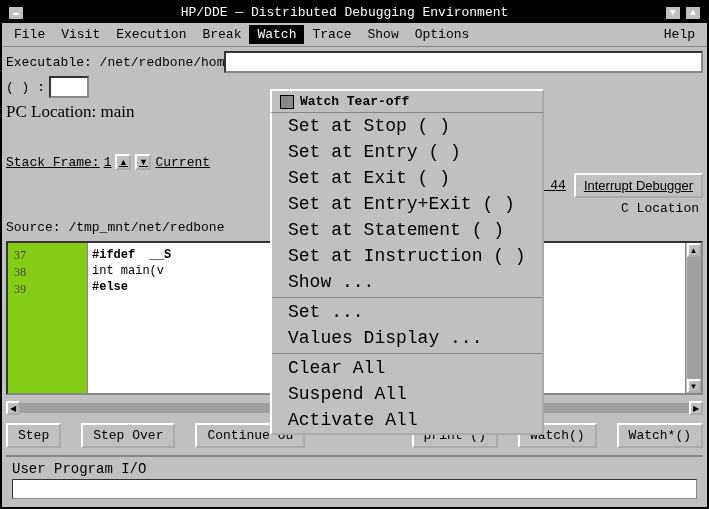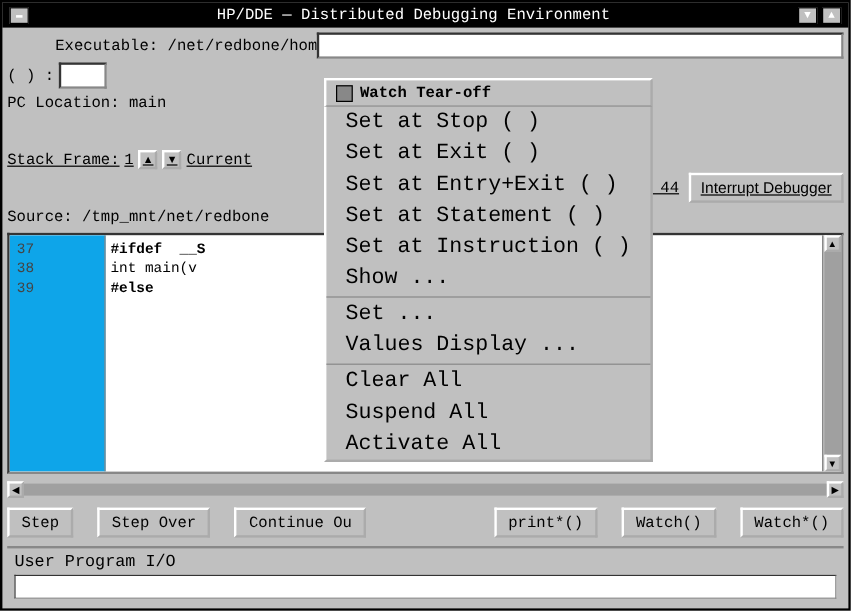--- a/index.html
+++ b/index.html
@@ -76,21 +76,20 @@
       gap: 3px;
       position: relative;
     }
     .executable-row {
       display: flex;
       align-items: center;
     }
     .executable-label {
       font-size: 13px;
       white-space: nowrap;
-      margin-left: 40px;
     }
     .executable-input {
       flex: 1;
       border: 2px inset #888;
       background: #fff;
       font-family: "Courier New", monospace;
       font-size: 13px;
       padding: 1px 3px;
       height: 22px;
     }
@@ -105,22 +104,23 @@
     .paren-input {
       width: 40px;
       border: 2px inset #888;
       background: #fff;
       font-family: "Courier New", monospace;
       font-size: 13px;
       padding: 1px 3px;
       height: 22px;
     }
     .pc-location {
-      font-size: 13px;
+      font-size: 17px;
       padding: 1px 0;
+      font-family: Liberation Serif, serif;
     }
     .stack-frame-row {
       display: flex;
       align-items: center;
       gap: 4px;
       font-size: 13px;
       text-decoration: underline;
     }
     .arrow-btn {
       width: 16px;
@@ -149,25 +149,25 @@
       display: flex;
       border: 2px inset #888;
       background: #fff;
       overflow: hidden;
       position: relative;
       min-height: 80px;
       margin-top: 2px;
     }
     .line-numbers {
       width: 80px;
-      background: #0ea5e9;
+      background: #84cc16;
       border-right: 1px solid #888;
       padding: 4px 2px;
       font-size: 12px;
-      font-family: Liberation Mono, monospace;
+      font-family: Liberation Serif, serif;
     }
     .line-num {
       display: block;
       padding: 1px 4px;
       color: #444;
     }
     .code-area {
       flex: 1;
       padding: 4px;
       font-size: 12px;
@@ -307,20 +307,32 @@
     <div class="title-bar-controls">
       <div class="title-btn">▬</div>
     </div>
     <span class="title-bar-text">HP/DDE  —  Distributed Debugging Environment</span>
     <div class="title-bar-controls">
       <div class="title-btn">▼</div>
       <div class="title-btn">▲</div>
     </div>
   </div>
 
+  <div class="menu-bar">
+    <div class="menu-item">File</div>
+    <div class="menu-item">Visit</div>
+    <div class="menu-item">Execution</div>
+    <div class="menu-item">Break</div>
+    <div class="menu-item active">Watch</div>
+    <div class="menu-item">Trace</div>
+    <div class="menu-item">Show</div>
+    <div class="menu-item">Options</div>
+    <div style="flex:1"></div>
+    <div class="menu-item">Help</div>
+  </div>
 
   <div class="main-content">
 
     <div class="executable-row">
       <span class="executable-label">Executable: /net/redbone/hom</span>
       <input class="executable-input" type="text" style="">
     </div>
 
     <div class="paren-row">
       <span class="paren-label">( ) :</span>
@@ -335,20 +347,23 @@
       <button class="arrow-btn">▲</button>
       <button class="arrow-btn">▼</button>
       <span>Current</span>
 
       <div style="margin-left: auto; display: flex; align-items: center; gap: 8px; margin-top: 47px;">
         <span>Line: 44</span>
         <button class="interrupt-btn">Interrupt Debugger</button>
       </div>
     </div>
 
+    <div style="display: flex; justify-content: flex-end; padding-right: 4px;">
+      <span>C Location</span>
+    </div>
 
     <div class="source-label">Source: /tmp_mnt/net/redbone</div>
 
     <div class="source-area">
       <div class="line-numbers">
         <span class="line-num">37</span>
         <span class="line-num">38</span>
         <span class="line-num">39</span>
       </div>
       <div class="code-area">
@@ -384,20 +399,21 @@
       <div class="user-io-area"></div>
     </div>
 
     <div class="dropdown-overlay">
       <div class="dropdown-header">
         <div class="dropdown-header-icon"></div>
         <span>Watch Tear-off</span>
       </div>
       <div class="dropdown-menu">
         <div class="dropdown-menu-item">Set at Stop ( )</div>
+        <div class="dropdown-menu-item">Set at Entry ( )</div>
         <div class="dropdown-menu-item">Set at Exit ( )</div>
         <div class="dropdown-menu-item">Set at Entry+Exit ( )</div>
         <div class="dropdown-menu-item">Set at Statement ( )</div>
         <div class="dropdown-menu-item">Set at Instruction ( )</div>
         <div class="dropdown-menu-item">Show ...</div>
         <div class="dropdown-menu-item separator">Set ...</div>
         <div class="dropdown-menu-item">Values Display ...</div>
         <div class="dropdown-menu-item separator">Clear All</div>
         <div class="dropdown-menu-item">Suspend All</div>
         <div class="dropdown-menu-item">Activate All</div>

